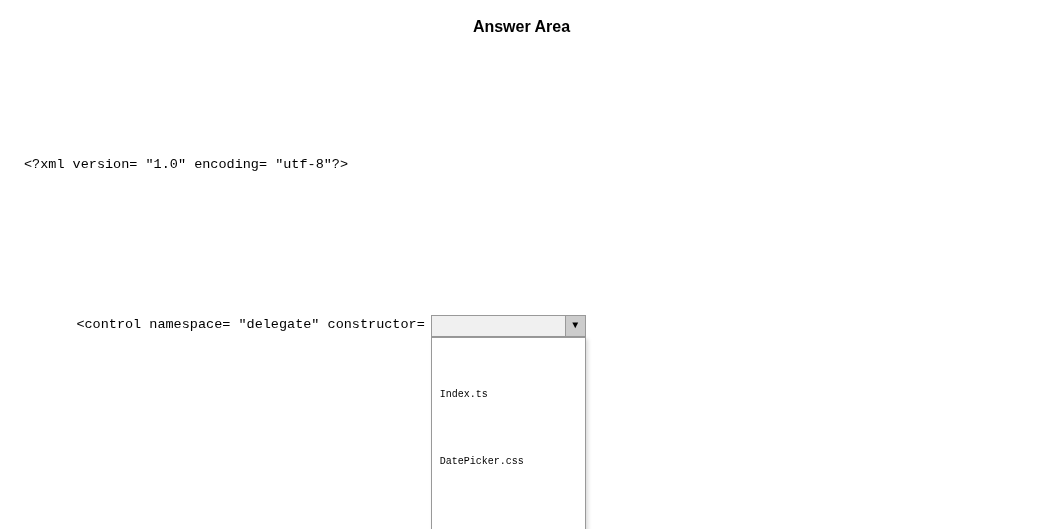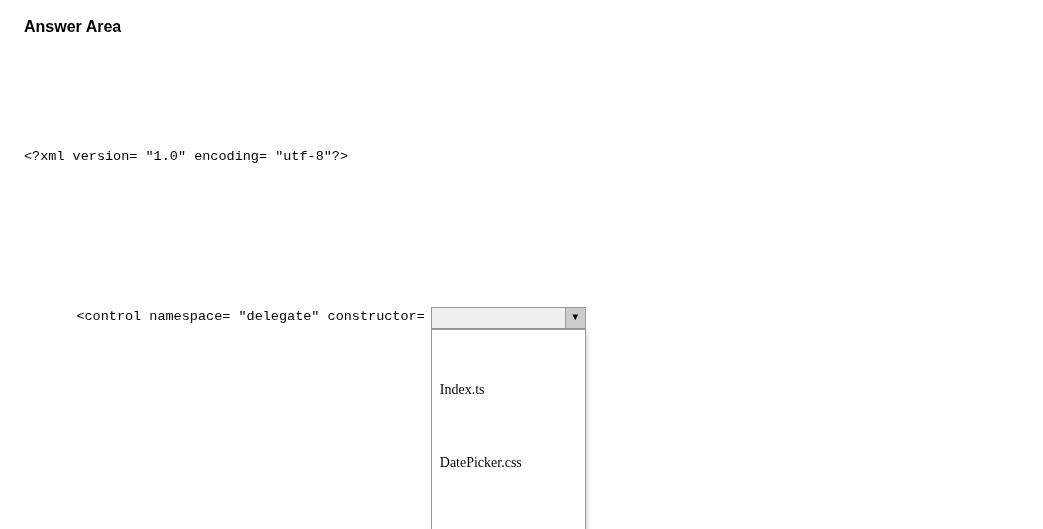--- a/index.html
+++ b/index.html
@@ -6,21 +6,22 @@
     body {
       font-family: Arial, sans-serif;
       background: #fff;
       padding: 18px 24px;
       font-size: 14px;
       color: #000;
     }
     .answer-area-title {
       font-weight: bold;
       font-size: 16px;
-      margin-bottom: 18px;
+      margin-bottom: 26px;
+      text-align: center;
     }
     .code-block {
       font-family: 'Courier New', Courier, monospace;
       font-size: 13.5px;
       line-height: 1.7;
       white-space: pre;
     }
     .code-line {
       display: flex;
       flex-wrap: wrap;
@@ -58,22 +59,22 @@
       top: 22px;
       left: 0;
       background: #fff;
       border: 1px solid #999;
       z-index: 10;
       min-width: 100%;
       box-shadow: 2px 2px 4px rgba(0,0,0,0.15);
     }
     .dropdown-open .dd-item {
       padding: 2px 8px;
-      font-family: Liberation Serif, serif;
-      font-size: 14px;
+      font-family: Liberation Mono, monospace;
+      font-size: 10px;
       white-space: nowrap;
       cursor: pointer;
     }
     .row-flex {
       display: flex;
       align-items: center;
       flex-wrap: wrap;
       gap: 2px;
       margin-bottom: 0;
       line-height: 1.7;

